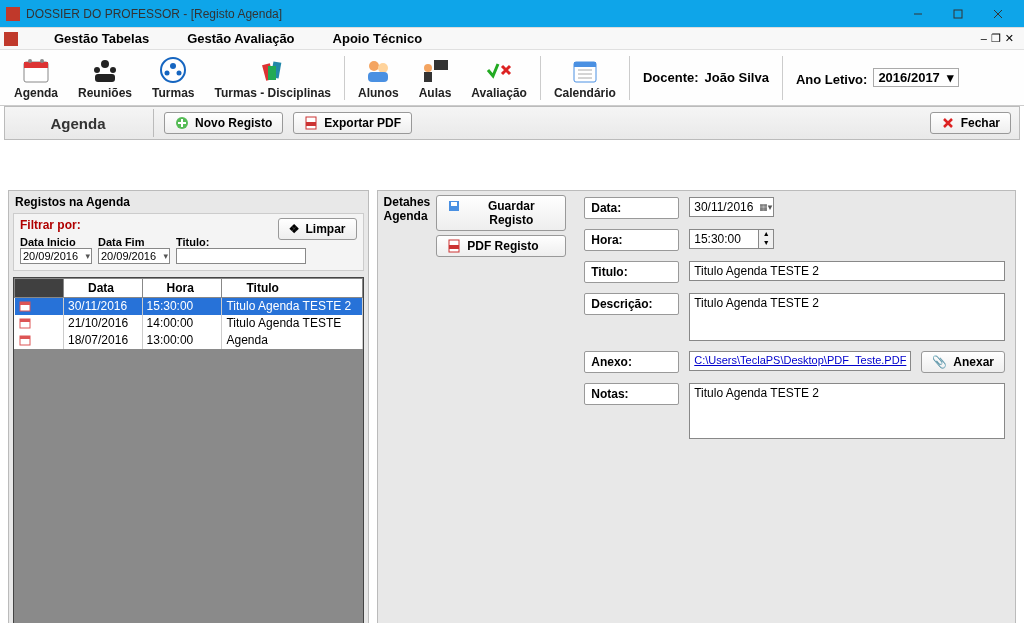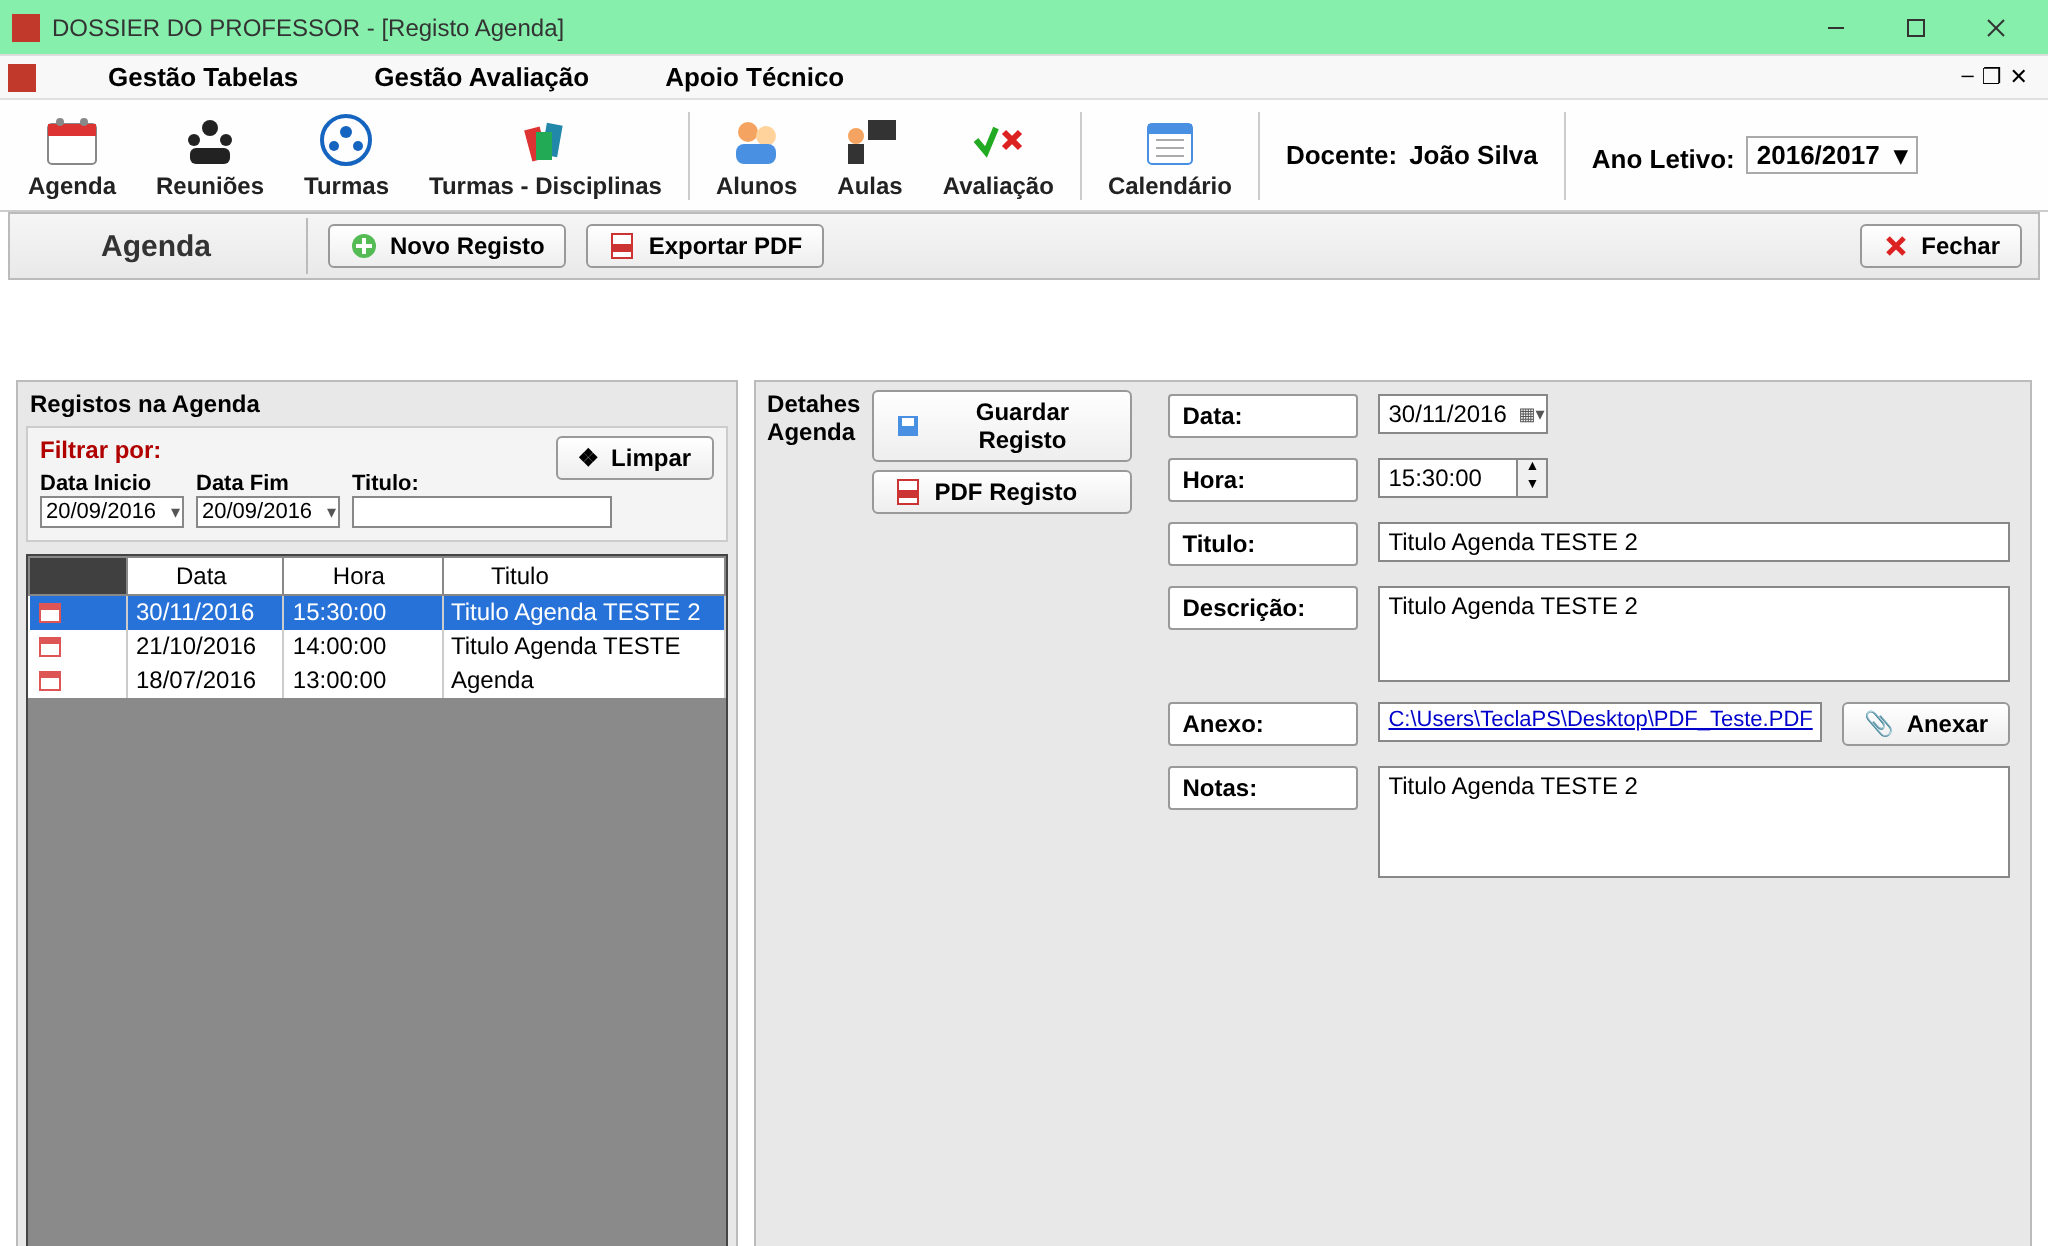--- a/index.html
+++ b/index.html
@@ -1,49 +1,49 @@
 <!DOCTYPE html>
 <html><head>
 <meta charset="utf-8">
 <style>
 * { box-sizing: border-box; margin: 0; padding: 0; font-family: 'Segoe UI', Tahoma, sans-serif; }
 body { background: #fff; width: 1024px; height: 623px; overflow: hidden; font-size: 12px; }
-.titlebar { height: 28px; background: #86efac; border-bottom: 1px solid #ddd; display: flex; align-items: center; padding: 0 6px; }
+.titlebar { height: 28px; background: #0ea5e9; border-bottom: 1px solid #ddd; display: flex; align-items: center; padding: 0 6px; }
 .titlebar .app-icon { width: 14px; height: 14px; background: #c0392b; margin-right: 6px; }
 .titlebar .title { flex: 1; font-size: 12px; color: #333; }
 .titlebar .win-btns { display: flex; gap: 0; }
 .titlebar .win-btn { width: 40px; height: 26px; display: flex; align-items: center; justify-content: center; cursor: pointer; }
 .menubar { height: 22px; background: #f8f8f8; display: flex; align-items: center; padding: 0 4px; gap: 30px; border-bottom: 1px solid #e0e0e0; }
 .menubar .app-icon2 { width: 14px; height: 14px; background: #c0392b; margin-right: 2px; }
 .menubar .menu-item { font-weight: bold; font-size: 13px; cursor: pointer; padding: 2px 4px; }
 .menubar .sub-win { margin-left: auto; display: flex; gap: 4px; padding-right: 6px; }
 .menubar .sub-win span { cursor: pointer; font-size: 11px; }
 .toolbar { height: 56px; background: #fefefe; border-bottom: 1px solid #ccc; display: flex; align-items: center; padding: 2px 6px; gap: 4px; }
 .toolbar .tool-btn { display: flex; flex-direction: column; align-items: center; justify-content: center; padding: 2px 8px; cursor: pointer; font-size: 12px; font-weight: bold; color: #222; }
 .toolbar .tool-btn .ico { width: 30px; height: 30px; margin-bottom: 1px; display: flex; align-items: center; justify-content: center; }
 .toolbar .divider { width: 1px; background: #ccc; height: 44px; margin: 0 1px; }
 .toolbar .info-block { display: flex; align-items: flex-end; gap: 6px; font-size: 13px; font-weight: bold; padding: 0 8px; }
 .toolbar .year-select { border: 1px solid #aaa; padding: 1px 4px; }
 .actionbar { height: 34px; background: linear-gradient(#f5f5f5,#e9e9e9); border: 1px solid #bbb; margin: 0 4px; display: flex; align-items: center; padding: 0 8px; gap: 10px; }
 .actionbar .page-title { width: 130px; font-size: 15px; font-weight: bold; color: #333; text-align: center; }
-.actionbar .btn, .win-button { background: linear-gradient(#fff,#eee); border: 1px solid #999; border-radius: 3px; padding: 3px 10px; font-size: 12px; font-weight: bold; cursor: pointer; display: inline-flex; align-items: center; gap: 6px; }
+.actionbar .btn, .win-button { background: linear-gradient(#fff,#eee); border: 1px solid #999; border-radius: 3px; padding: 3px 10px; font-size: 12px; font-weight: bold; cursor: pointer; display: inline-flex; gap: 6px; }
 .actionbar .spacer { flex: 1; }
 .main { display: flex; padding: 6px 8px; gap: 8px; height: 478px; margin-top: 44px; }
 .panel-left { width: 380px; background: #e8e8e8; border: 1px solid #bbb; display: flex; flex-direction: column; }
 .panel-right { flex: 1; background: #e8e8e8; border: 1px solid #bbb; display: flex; flex-direction: row; padding-bottom: 18px; }
 .panel-header { font-weight: bold; font-size: 12px; padding: 4px 6px; }
 .filter-box { background: #f4f4f4; border: 1px solid #ccc; margin: 0 4px; padding: 4px 6px 6px 6px; position: relative; }
 .filter-title { color: #b00000; font-weight: bold; font-size: 12px; margin-bottom: 4px; }
 .filter-row { display: flex; align-items: flex-start; gap: 6px; }
 .filter-col label { font-size: 11px; font-weight: bold; display: block; }
 .filter-col input, .filter-col select { font-size: 11px; border: 1px solid #888; padding: 1px 2px; }
 .clear-btn { position: absolute; right: 6px; top: 4px; }
 .grid-box { margin: 6px 4px 4px 4px; flex: 1; background: #888; border: 1px solid #444; overflow: hidden; }
 .grid-table { width: 100%; border-collapse: collapse; font-size: 12px; background: #fff; }
-.grid-table th { background: #fff; border: 1px solid #888; font-weight: normal; text-align: left; padding: 2px 24px; height: 18px; }
+.grid-table th { background: #fff; border: 1px solid #888; font-weight: bold; text-align: left; padding: 2px 24px; height: 18px; }
 .grid-table th.icon-col { width: 18px; background: #404040; }
 .grid-table td { border-right: 1px solid #ccc; padding: 1px 4px; height: 17px; }
 .grid-table td.icon-cell { width: 18px; text-align: center; }
 .grid-table tr.selected td { background: #2772d8; color: #fff; }
 .grid-table tr.row td { background: #fff; }
 .grid-fill { height: 100%; background: #8a8a8a; }
 .detail-form { padding: 6px 10px; display: flex; flex-direction: column; gap: 10px; }
 .detail-buttons { display: flex; flex-direction: column; align-items: flex-end; gap: 4px; padding: 4px 8px 0 0; }
 .form-row { display: flex; align-items: flex-start; gap: 10px; }
 .form-label { width: 95px; background: #fff; border: 1px solid #999; border-radius: 2px; padding: 3px 6px; font-size: 12px; font-weight: bold; }

